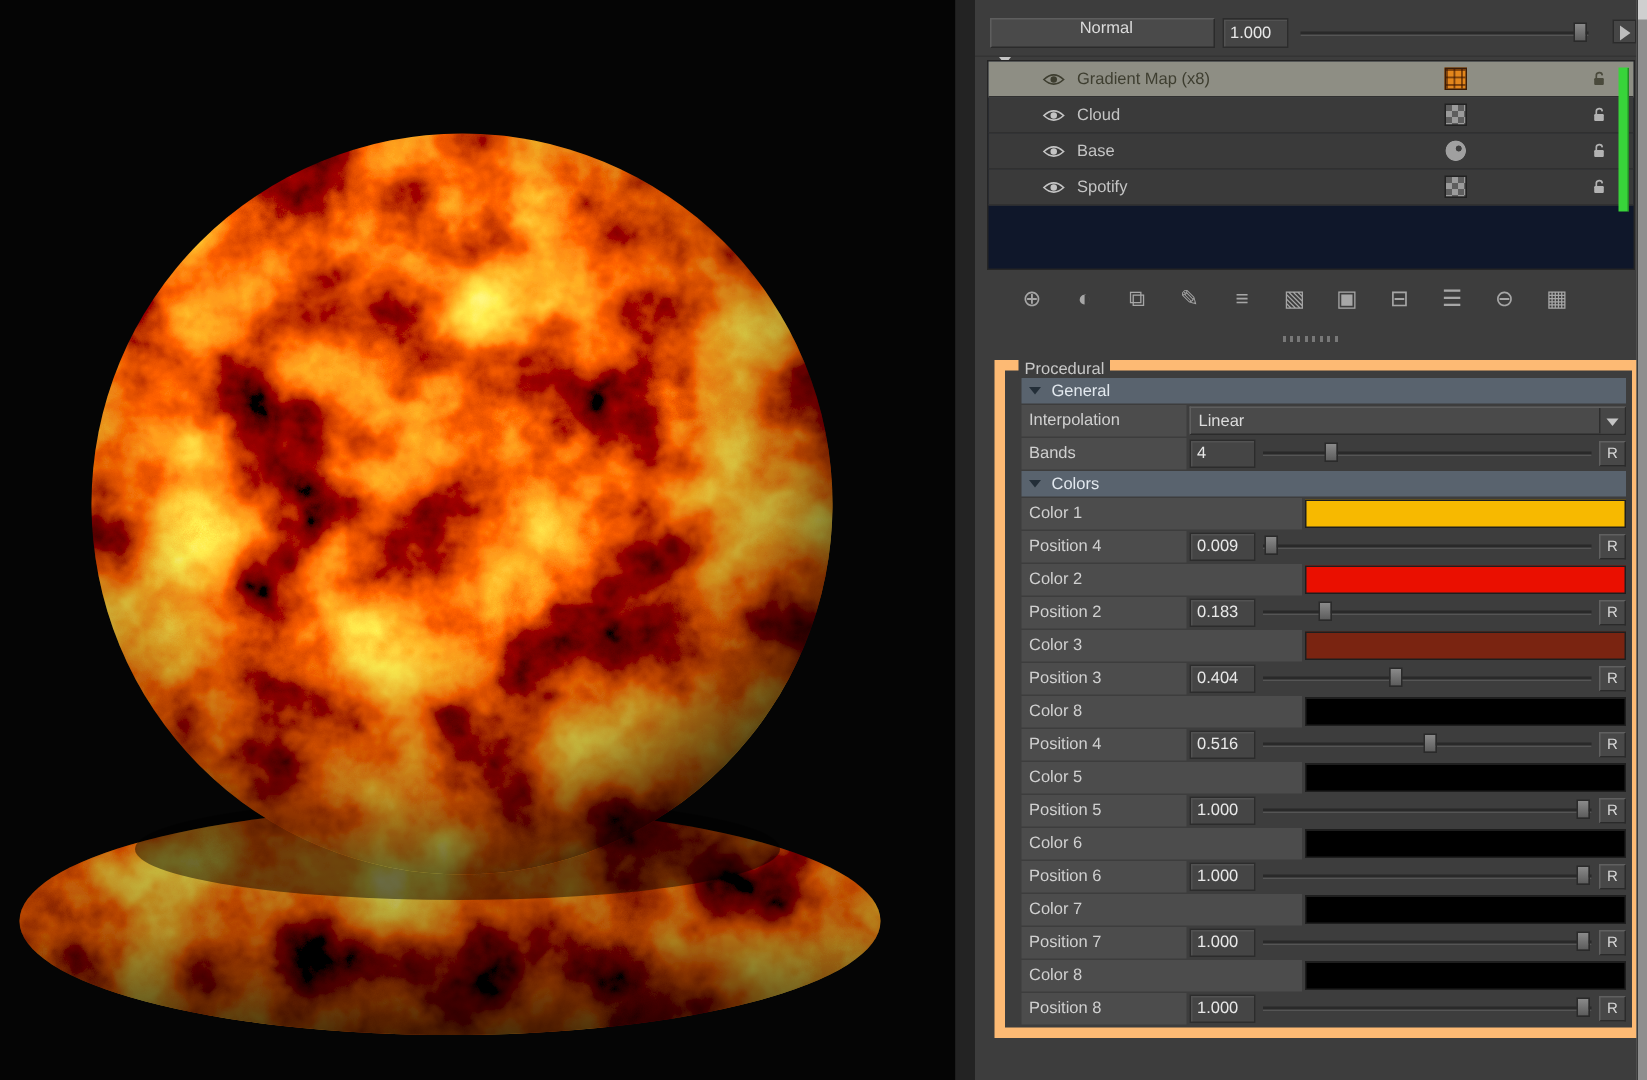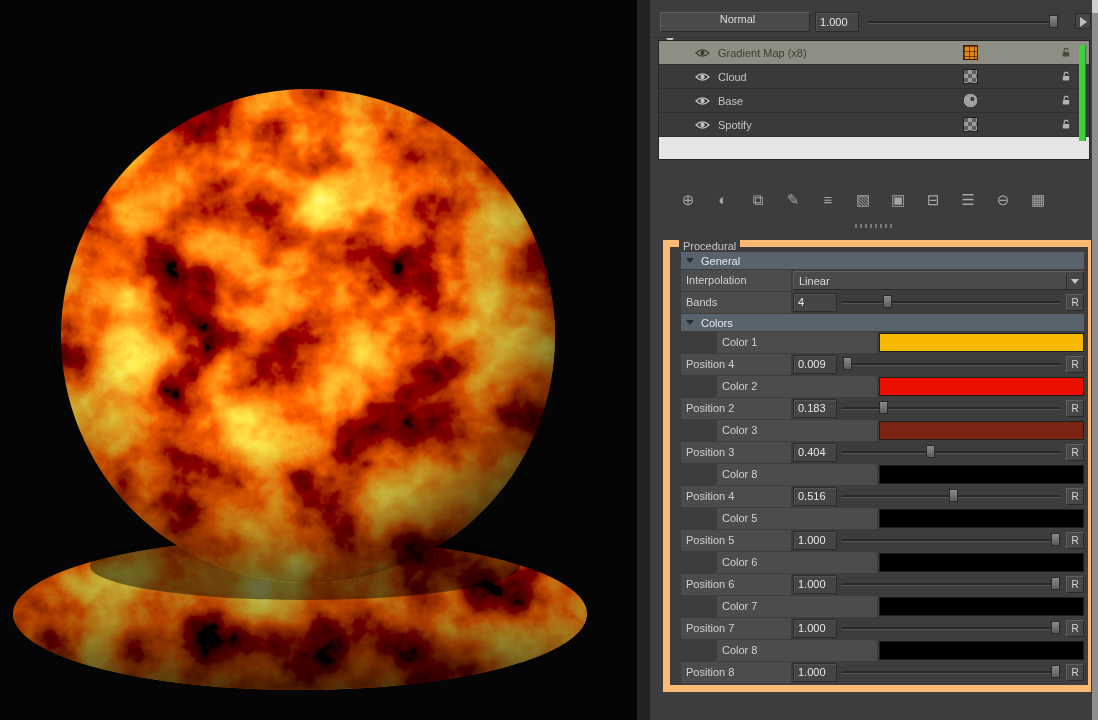--- a/index.html
+++ b/index.html
@@ -33,22 +33,22 @@
   .amount-slider { position:absolute; left:216px; top:12px; width:194px; height:20px; }
   .track { position:absolute; left:1px; right:1px; top:9px; height:3px; background:#292929; border-bottom:1px solid #555; }
   .handle { position:absolute; top:3px; width:9px; height:13px;
             background:linear-gradient(180deg,#8a8a8a,#5c5c5c); border:1px solid #2a2a2a; }
 
   .play-btn { position:absolute; left:425px; top:13px; width:16px; height:16px; background:#464646; border:1px solid #2b2b2b; }
   .play-tri { position:absolute; left:4px; top:3px; width:0; height:0;
               border:5px solid transparent; border-left:7px solid #bdbdbd; }
 
   
-  .layer-list { position:absolute; left:8px; top:40px; width:432px; height:120px;
-                background:#e5e5e5; border:1px solid #252525; }
+  .layer-list { position:absolute; left:8px; top:40px; width:432px; height:140px;
+                background:#0f172a; border:1px solid #252525; }
   .layer-row { position:relative; height:24px; display:flex; align-items:center;
                background:#3a3a3a; border-bottom:1px solid #303030; color:#c4c4c4; }
   .layer-row.selected { background:#8e8e84; color:#3e3e30; }
   .eye { margin-left:36px; width:16px; height:10px; display:flex; }
   .lname { margin-left:7px; white-space:nowrap; }
   .thumb { position:absolute; left:304px; top:4px; width:15px; height:15px; }
   .gradient-map-thumbnail { background-color:#e2861c;
       background-image:linear-gradient(rgba(60,20,0,.6) 1px, transparent 1px),
                        linear-gradient(90deg, rgba(60,20,0,.6) 1px, transparent 1px);
       background-size:5px 5px; border:1px solid #3a1c08; }
@@ -76,21 +76,21 @@
 
   .section-header { height:17px; background:#59636e; display:flex; align-items:center;
                     margin-bottom:1px; color:#e2e8ee;text-align:right; }
   .tri-down { margin-left:5px; margin-top:4px; width:0; height:0;
               border:4px solid transparent; border-top:5px solid #232e38; }
   .sec-label { margin-left:7px; }
 
   .prop-row { display:flex; align-items:center; height:21px; margin-bottom:1px; }
   .prop-label { width:110px; height:21px; line-height:21px; background:#4c4c4c;
                 color:#d0d0d0; padding-left:5px; flex:none; white-space:nowrap; }
-  .color-row .prop-label { width:160px;margin-left:36px; }
+  .color-row .prop-label { width:187px; }
   .prop-row .value-box { width:44px; flex:none; margin-left:2px; }
   .prop-row .slider { flex:1; height:21px; margin:0 4px; }
   .prop-row .r-btn { width:18px; height:17px; flex:none; line-height:16px; text-align:center;
       background:#484848; border:1px solid; border-color:#606060 #2a2a2a #2a2a2a #606060;
       color:#d8d8d8; font-size:10px; }
   .interp-dd { flex:1; height:19px; margin-left:2px; }
   .swatch { flex:1; height:19px; margin-left:2px; border:1px solid #1e1e1e; }
 
   .scrollbar { position:absolute; right:0; top:0; width:7px; height:720px;
                background:#8e8e8e; border-left:1px solid #3a3a3a; }

